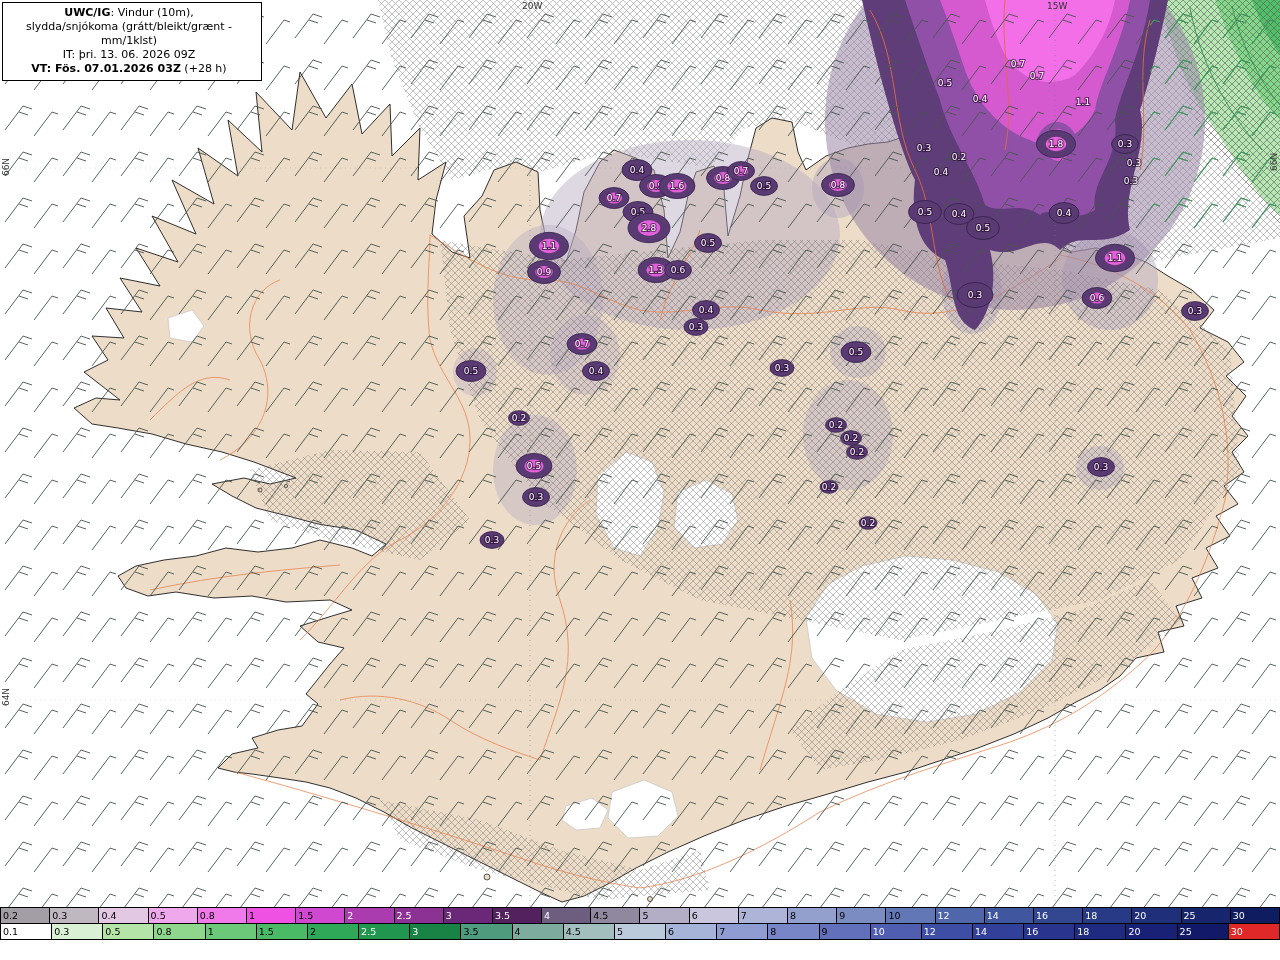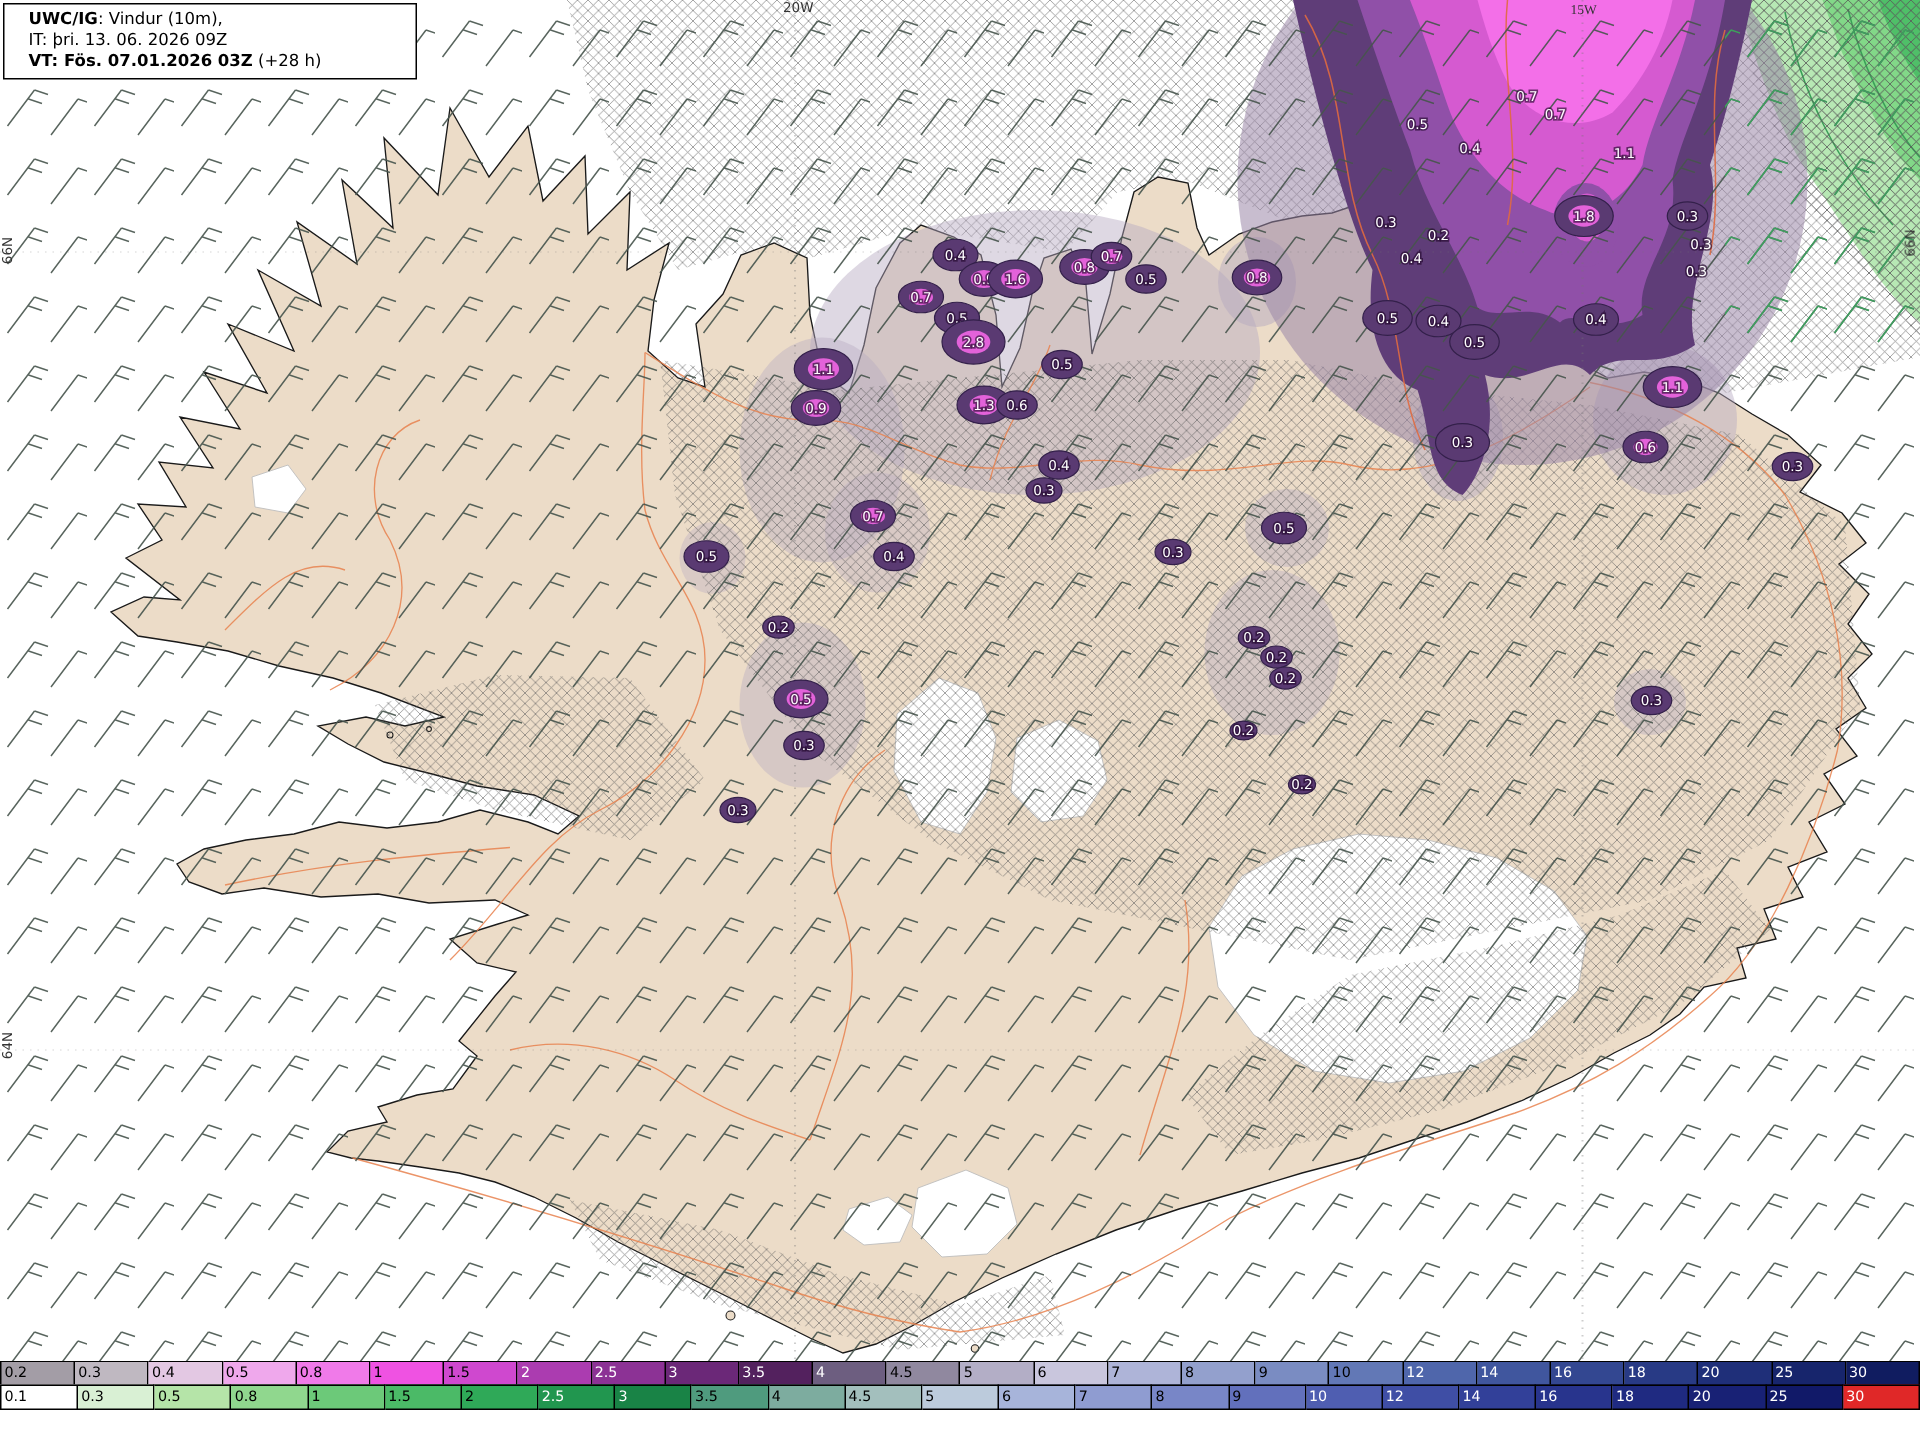--- a/index.html
+++ b/index.html
@@ -1,19 +1,19 @@
 <!DOCTYPE html>
 <html><head>
 <meta charset="utf-8">
 <style>
   html,body{margin:0;padding:0;background:#fff;font-family:"DejaVu Sans",sans-serif;}
   .stage{position:relative;width:1280px;height:960px;overflow:hidden;background:#fff;}
   .map-svg{position:absolute;top:0;left:0;display:block;}
   .title-box{position:absolute;top:2px;left:2px;width:252px;background:#fff;border:1px solid #000;
-    padding:3px 6px 4px 16px;font-size:11px;line-height:1.28;color:#000;z-index:7;}
+    padding:3px 6px 4px 0;font-size:11px;line-height:1.28;color:#000;z-index:7;text-align:center;}
   .title-box b{font-weight:bold;}
   .coord{position:absolute;font-size:9px;color:#333;z-index:6;}
   .coord.vert{transform:rotate(-90deg);transform-origin:center;}
   .legend{position:absolute;left:0;top:907px;width:1280px;z-index:8;background:#fff;}
   .legend-row{display:flex;height:17px;width:100%;box-sizing:border-box;}
   .legend-row + .legend-row{margin-top:-1px;}
   .cell{flex:1;border:1px solid #000;border-left:none;font-size:9.5px;line-height:15px;
     padding-left:2px;overflow:hidden;white-space:nowrap;box-sizing:border-box;}
   .cell:first-child{border-left:1px solid #000;}
   text.blob-label{font-family:"DejaVu Sans",sans-serif;font-size:9px;fill:#ffffff;text-anchor:middle;
@@ -346,27 +346,28 @@
           <text x="1195" y="314" class="blob-label">0.3</text>
         </g>
         <g>
           <ellipse cx="1101" cy="467" rx="13.5" ry="9.450000000000001" fill="#5a3a72" stroke="#33204a" stroke-width="0.8"></ellipse>
           <text x="1101" y="470" class="blob-label">0.3</text>
         </g>
       </g>
   </svg>
 
   <div class="coord" style="left:522px;top:1px;">20W</div>
-  <div class="coord" style="left:1047px;top:1px;font-family:Liberation Serif, serif;">15W</div>
+  <div class="coord" style="left:1047px;top:1px;">15W</div>
   <div class="coord vert" style="left:-3px;top:162px;">66N</div>
   <div class="coord vert" style="left:-3px;top:692px;">64N</div>
   <div class="coord vert" style="left:1265px;top:157px;">66N</div>
 
   <div class="title-box">
     <div><b>UWC/IG</b><span>: Vindur (10m),</span></div>
+    <div>slydda/snjókoma (grátt/bleikt/grænt - mm/1klst)</div>
     <div>IT: þri. 13. 06. 2026 09Z</div>
     <div><b>VT: Fös. 07.01.2026 03Z</b><span> (+28 h)</span></div>
   </div>
 
   <div class="legend">
     <div class="legend-row">
         <div class="cell" style="background: rgb(163, 157, 166); color: rgb(0, 0, 0);">0.2</div>
         <div class="cell" style="background: rgb(191, 184, 193); color: rgb(0, 0, 0);">0.3</div>
         <div class="cell" style="background: rgb(227, 200, 227); color: rgb(0, 0, 0);">0.4</div>
         <div class="cell" style="background: rgb(239, 168, 236); color: rgb(0, 0, 0);">0.5</div>

